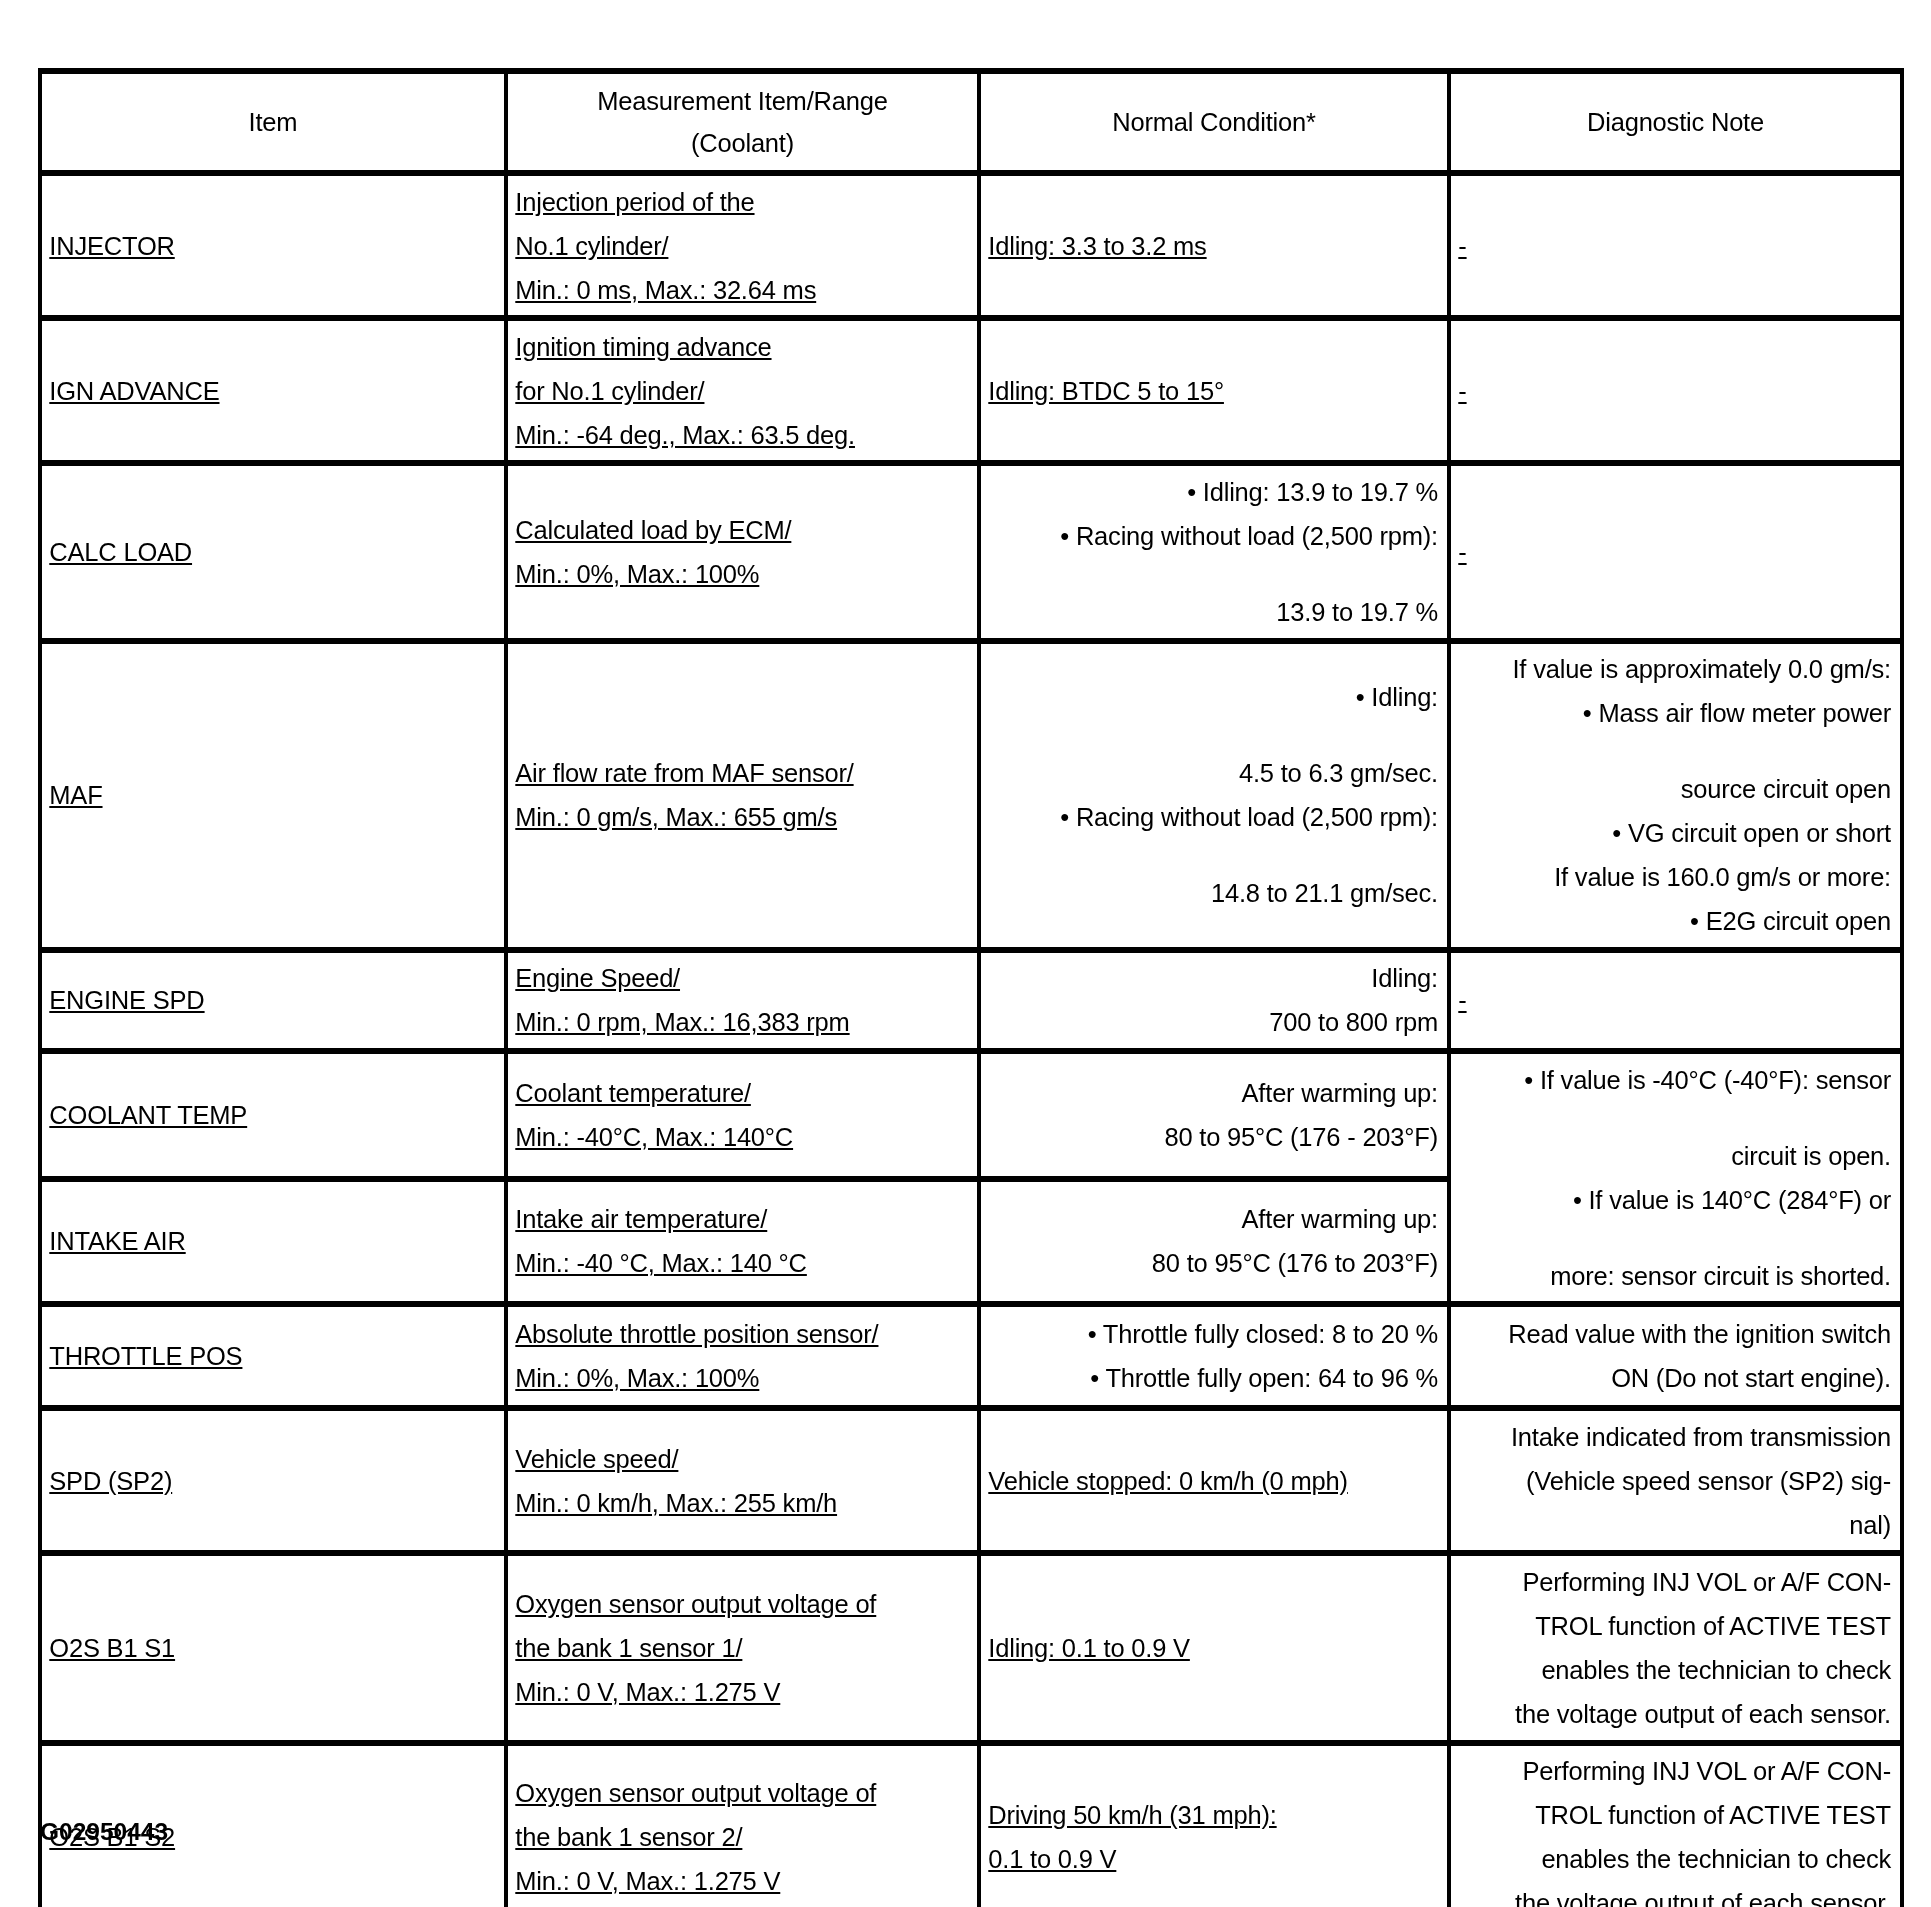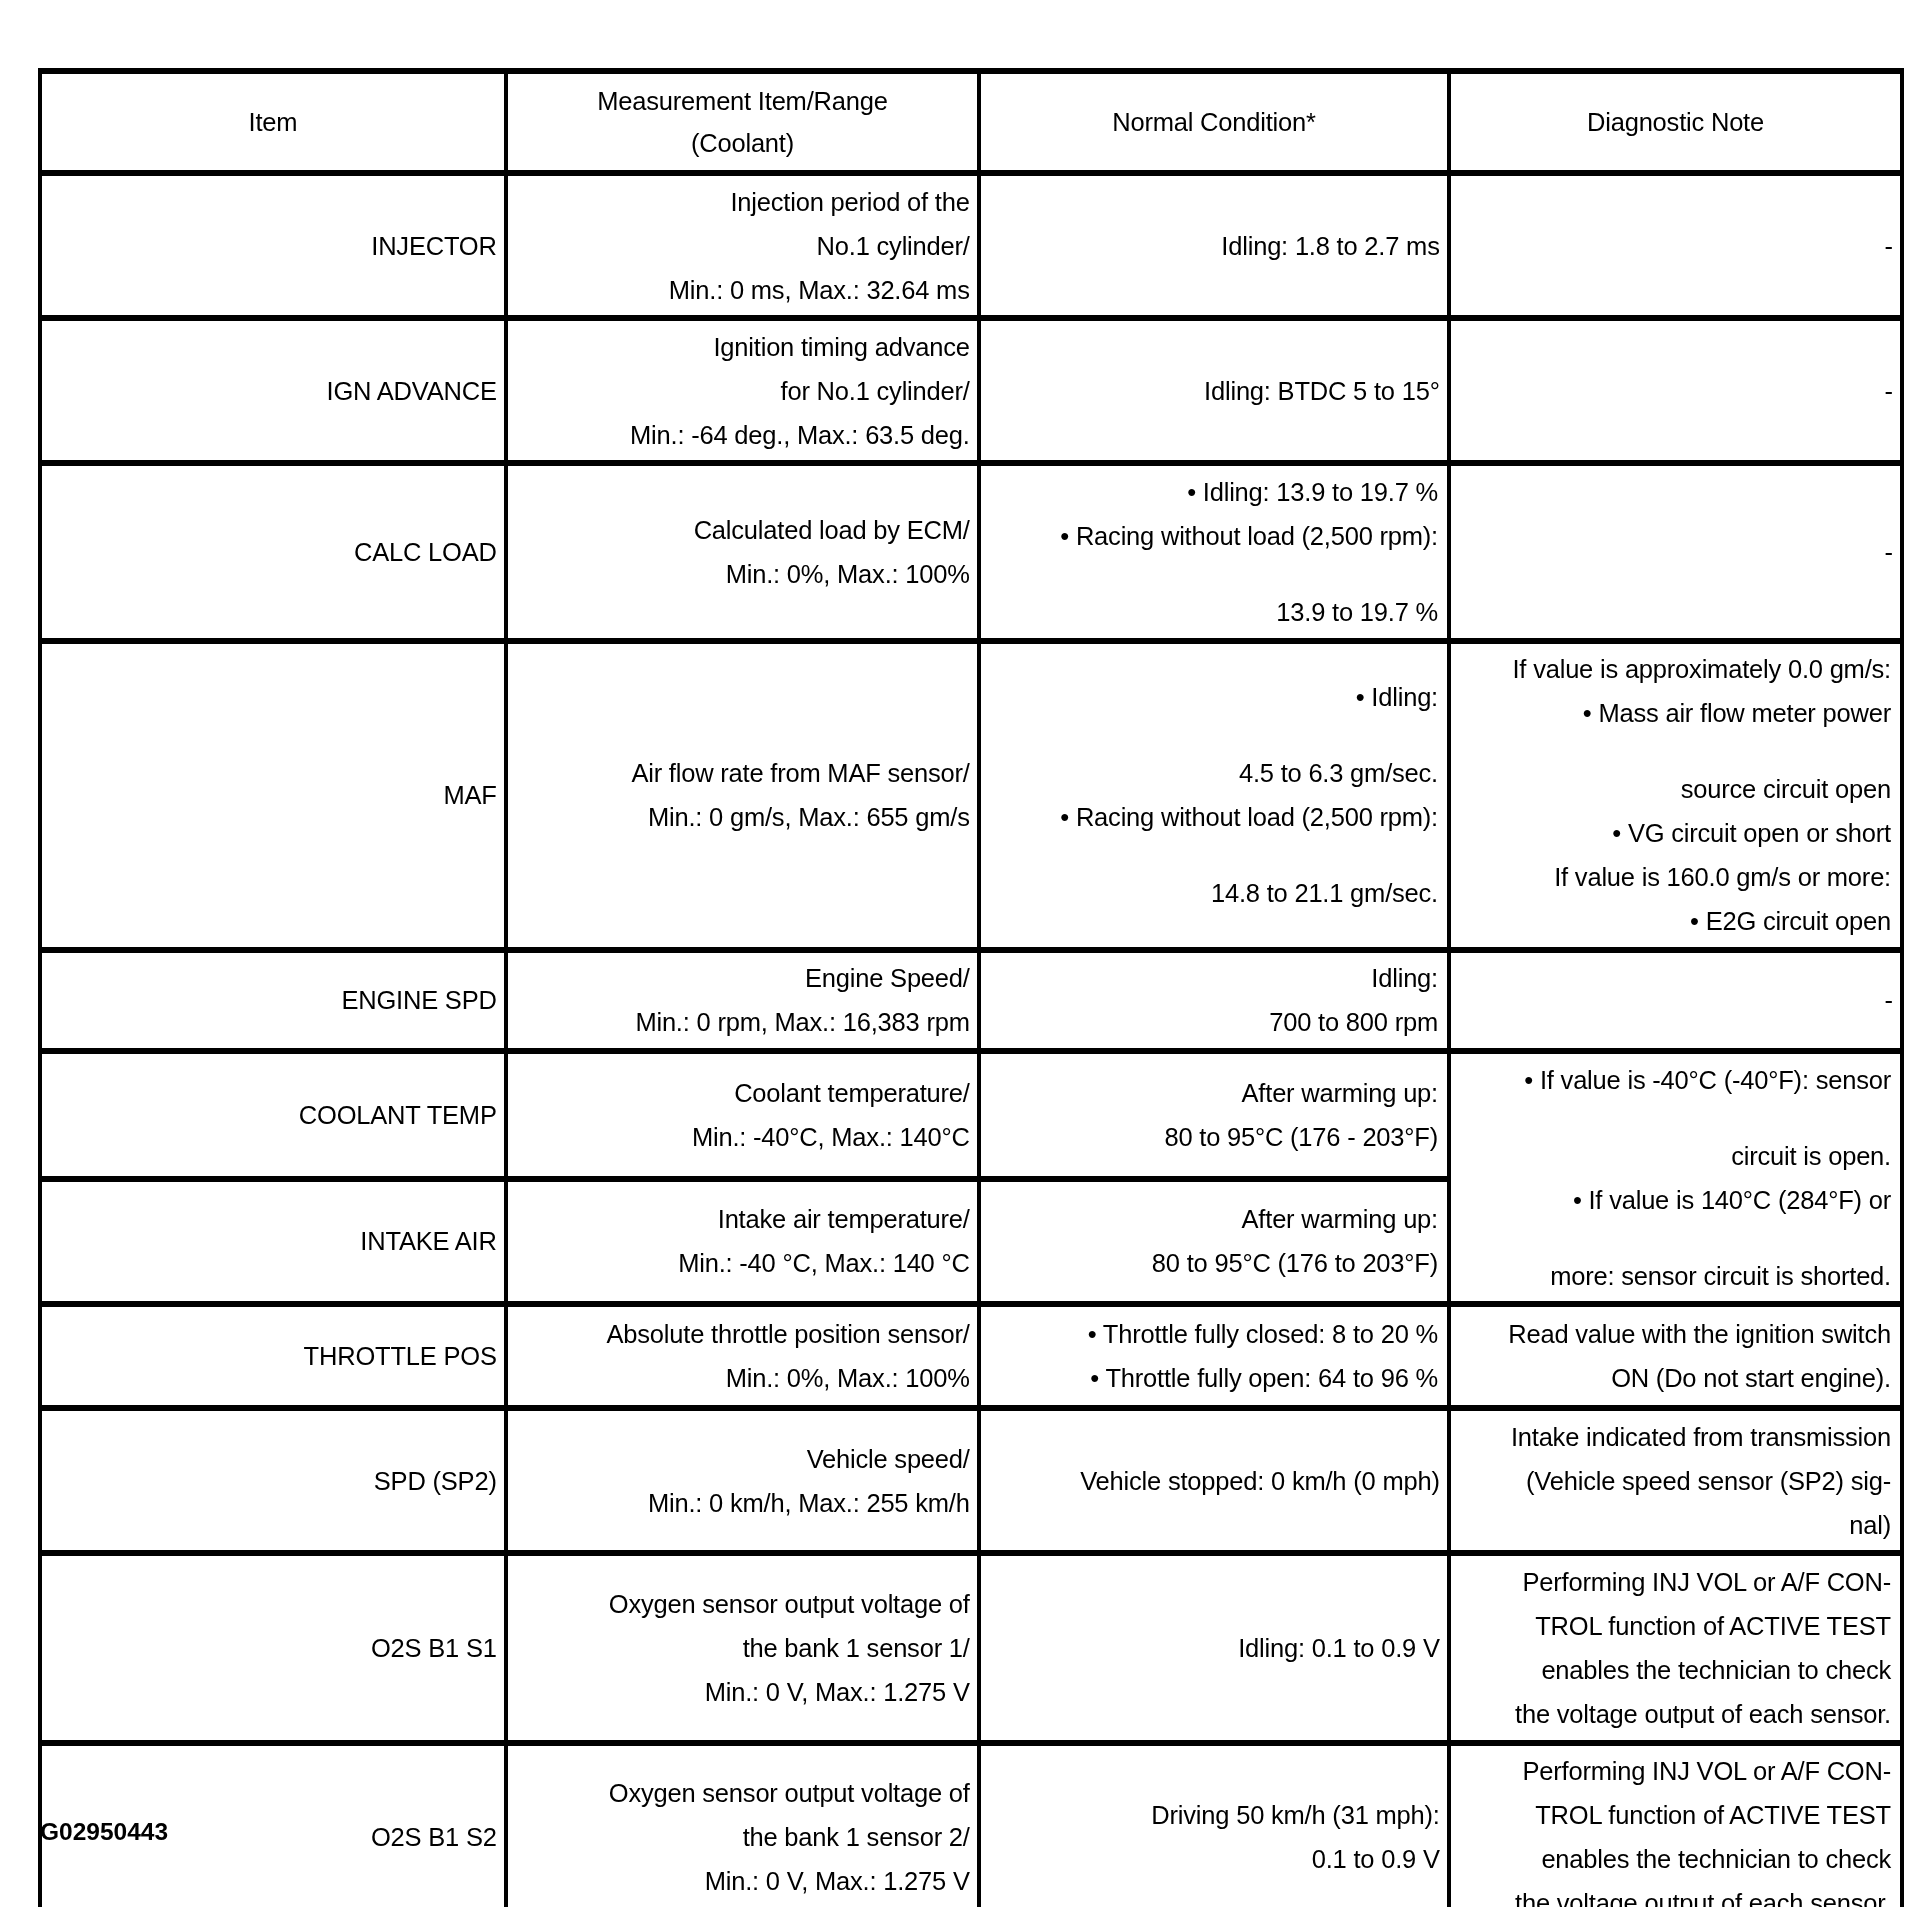--- a/index.html
+++ b/index.html
@@ -30,21 +30,21 @@
     border-bottom-width: 6.4px;
     vertical-align: middle;
     overflow: hidden;
     background: #ffffff;
   }
   .doc-table th {
     font-weight: normal;
     text-align: center;
     padding: 3.6px 7.3px;
   }
-  .doc-table td.c { text-align: right; padding: 3.6px 7.3px; }
+  .doc-table td.c { text-align: left; padding: 3.6px 7.3px; text-decoration: underline; }
   .doc-table td.l { text-align: right; padding: 3.6px 9px 3.6px 12.7px; }
 
   .ln { line-height: 44px; white-space: nowrap; }
   th .ln { line-height: 42px; }
   .ln.indent { padding-left: 31px; margin-top: 32px; }
 
   thead tr { height: 102px; }
   tbody tr:nth-child(1)  { height: 144px; }
   tbody tr:nth-child(2)  { height: 144px; }
   tbody tr:nth-child(3)  { height: 141px; }
@@ -94,21 +94,21 @@
         <tr>
           <td class="c">
             <div class="ln">INJECTOR</div>
           </td>
           <td class="c">
             <div class="ln">Injection period of the</div>
             <div class="ln">No.1 cylinder/</div>
             <div class="ln">Min.: 0 ms, Max.: 32.64 ms</div>
           </td>
           <td class="c">
-            <div class="ln">Idling: 1.8 to 2.7 ms</div>
+            <div class="ln">Idling: 3.3 to 3.2 ms</div>
           </td>
           <td class="c">
             <div class="ln">-</div>
           </td>
         </tr>
         <tr>
           <td class="c">
             <div class="ln">IGN ADVANCE</div>
           </td>
           <td class="c">

